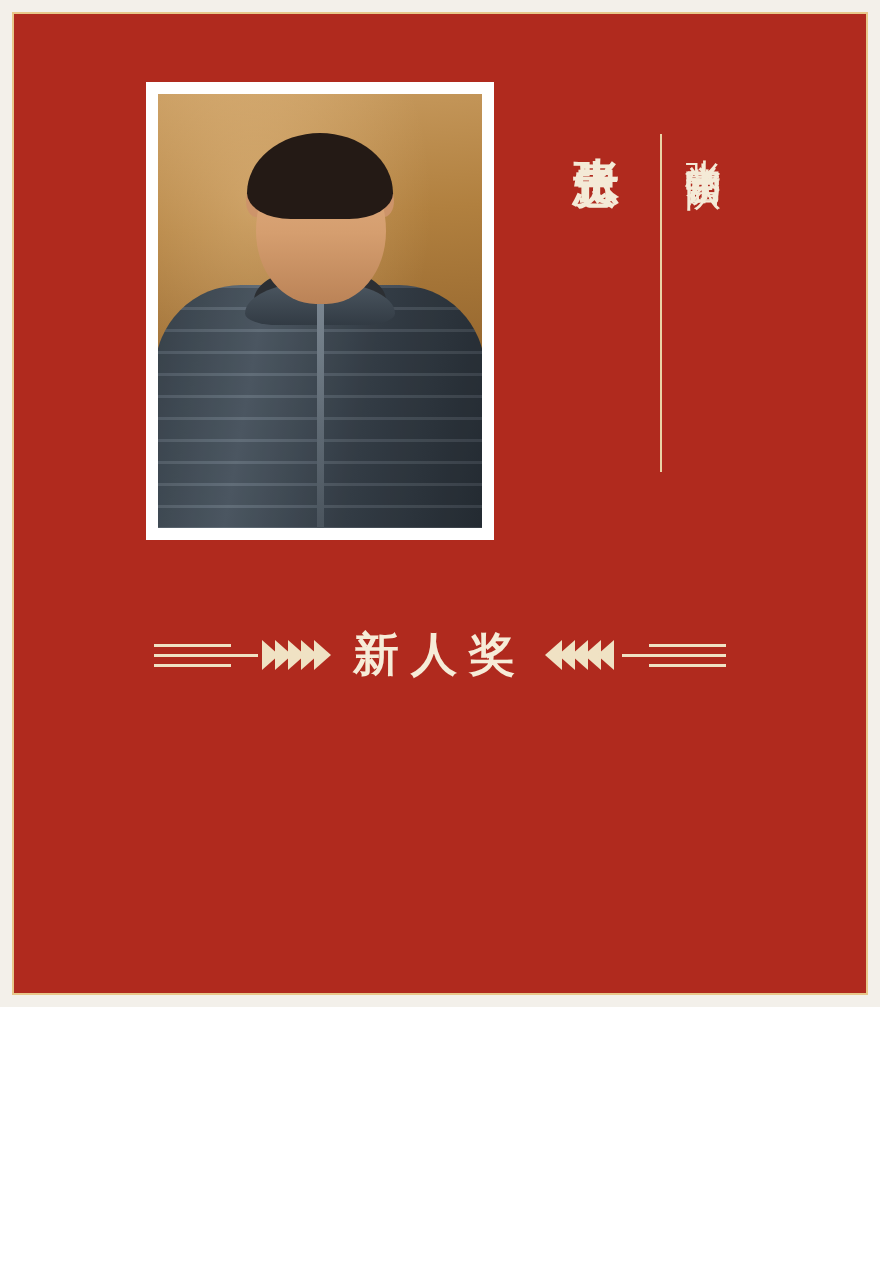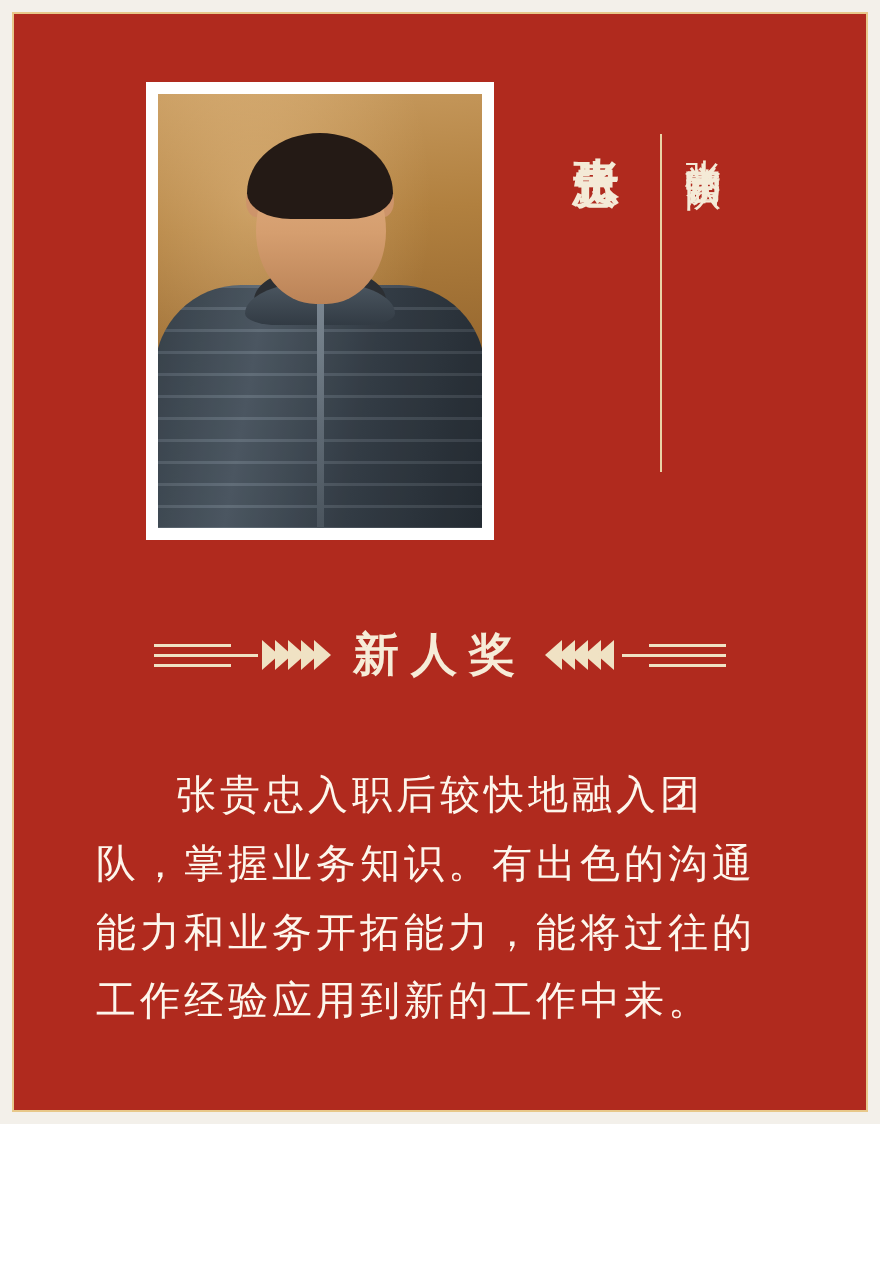--- a/index.html
+++ b/index.html
@@ -7,21 +7,21 @@
     padding: 0;
     background: #ffffff;
   }
   body {
     font-family: "Liberation Sans", "DejaVu Sans", sans-serif;
   }
 
   .poster {
     position: relative;
     width: 880px;
-    height: 1124px;
+    height: 1007px;
     background: #b02a1e;
     overflow: hidden;
     box-sizing: border-box;
   }
 
   
   .frame-border {
     position: absolute;
     left: 12px;
     top: 12px;
@@ -353,15 +353,14 @@
         <div class="chev chev-left"></div>
       </div>
       <div class="deco-lines right">
         <span class="short"></span>
           <span></span>
           <span class="short"></span>
       </div>
     </div>
   </div>
 
-  <div class="description">张贵忠入职后较快地融入团队，掌握业务知识。有出色的沟通能力和业务开拓能力，能将过往的工作经验应用到新的工作中来。</div>
 
 </div>
 
 </body></html>

